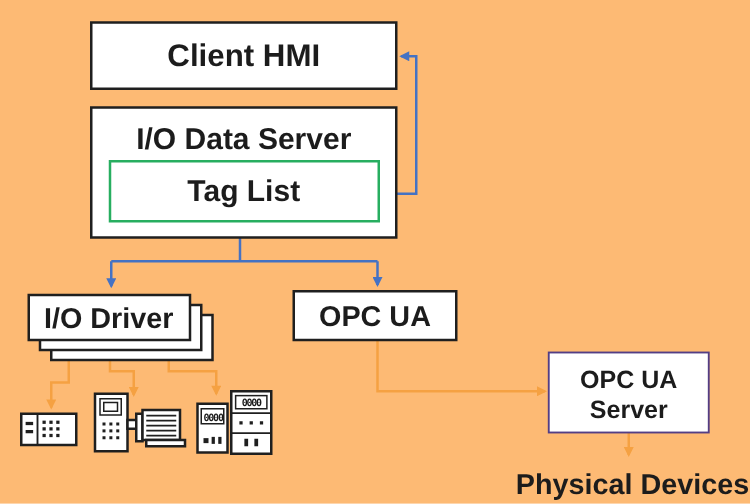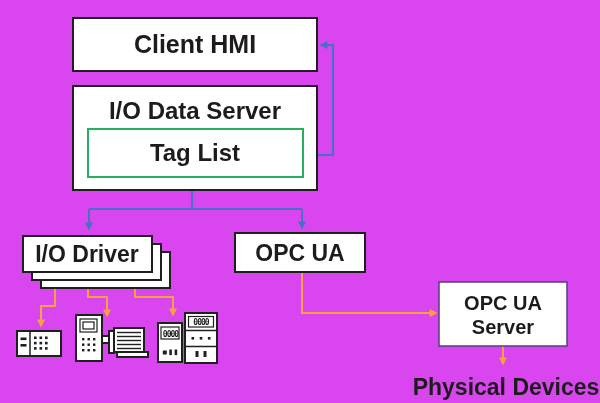--- a/index.html
+++ b/index.html
@@ -1,16 +1,16 @@
 <!DOCTYPE html>
 <html><head>
 <meta charset="utf-8">
 <style>
   html,body{margin:0;padding:0;background:#ffffff;}
-  .canvas{position:relative;width:600px;height:403px;background:#d946ef;overflow:hidden;}
+  .canvas{position:relative;width:600px;height:403px;background:#fdba74;overflow:hidden;}
   svg{display:block;}
   .node{fill:#ffffff;stroke:#1f1f1f;stroke-width:2px;}
   .lbl{font-family:"Liberation Sans","DejaVu Sans",sans-serif;font-weight:bold;fill:#1c1c1c;}
   .lbl-client{font-size:25px;}
   .lbl-ioserver{font-size:24px;}
   .lbl-taglist{font-size:24px;}
   .lbl-driver{font-size:23px;}
   .lbl-opcua{font-size:23px;}
   .lbl-server{font-size:20px;}
   .lbl-physical{font-size:23px;}

